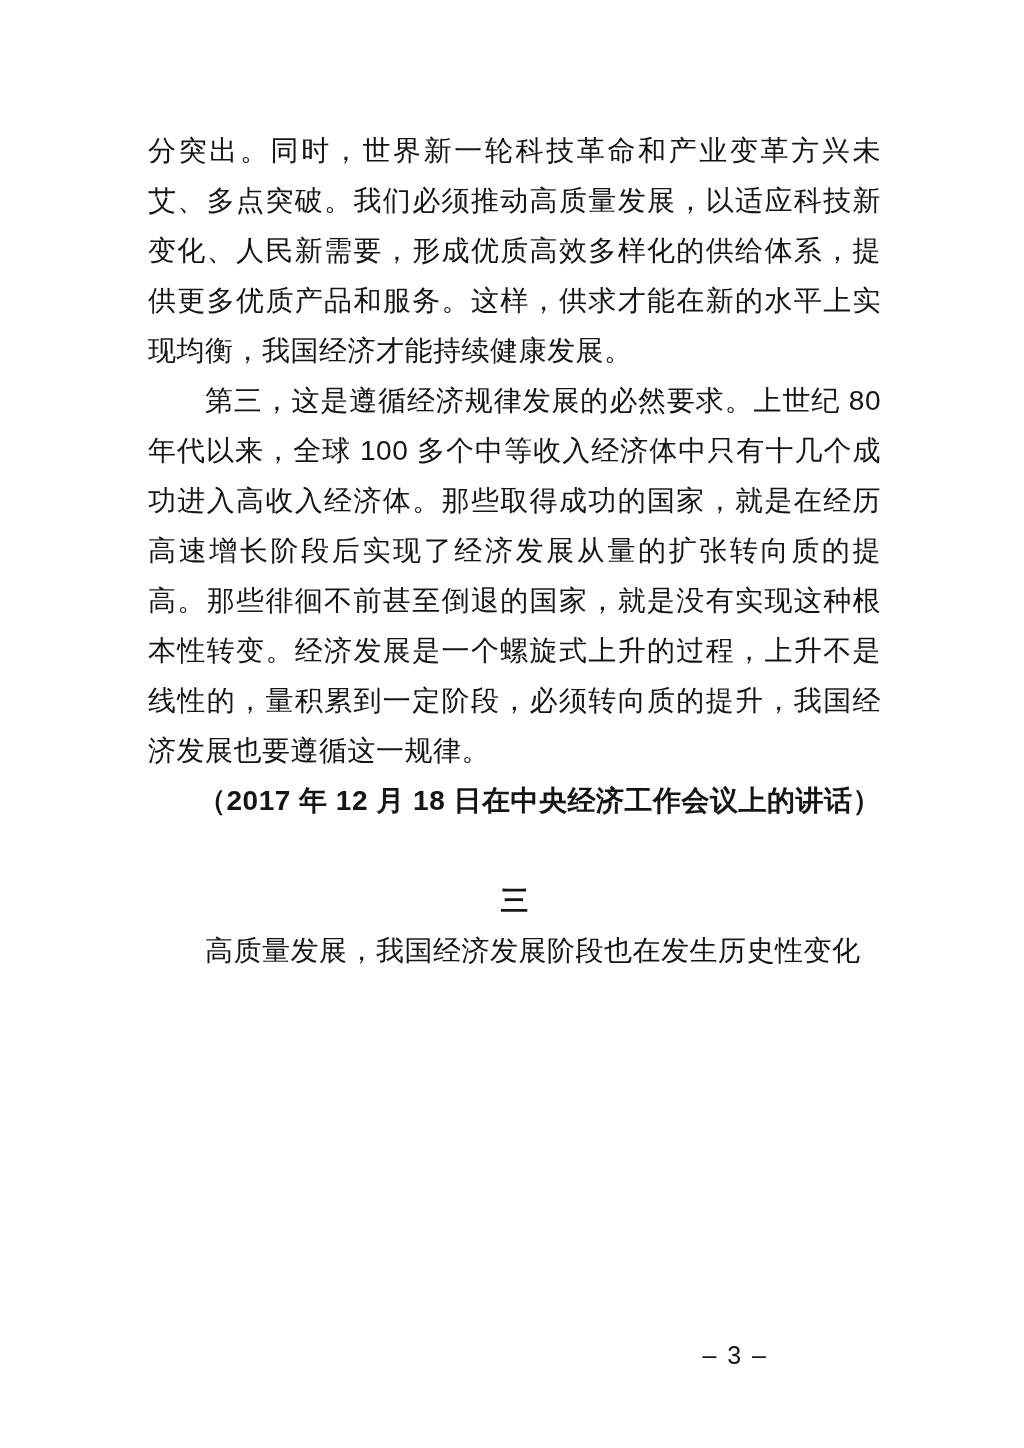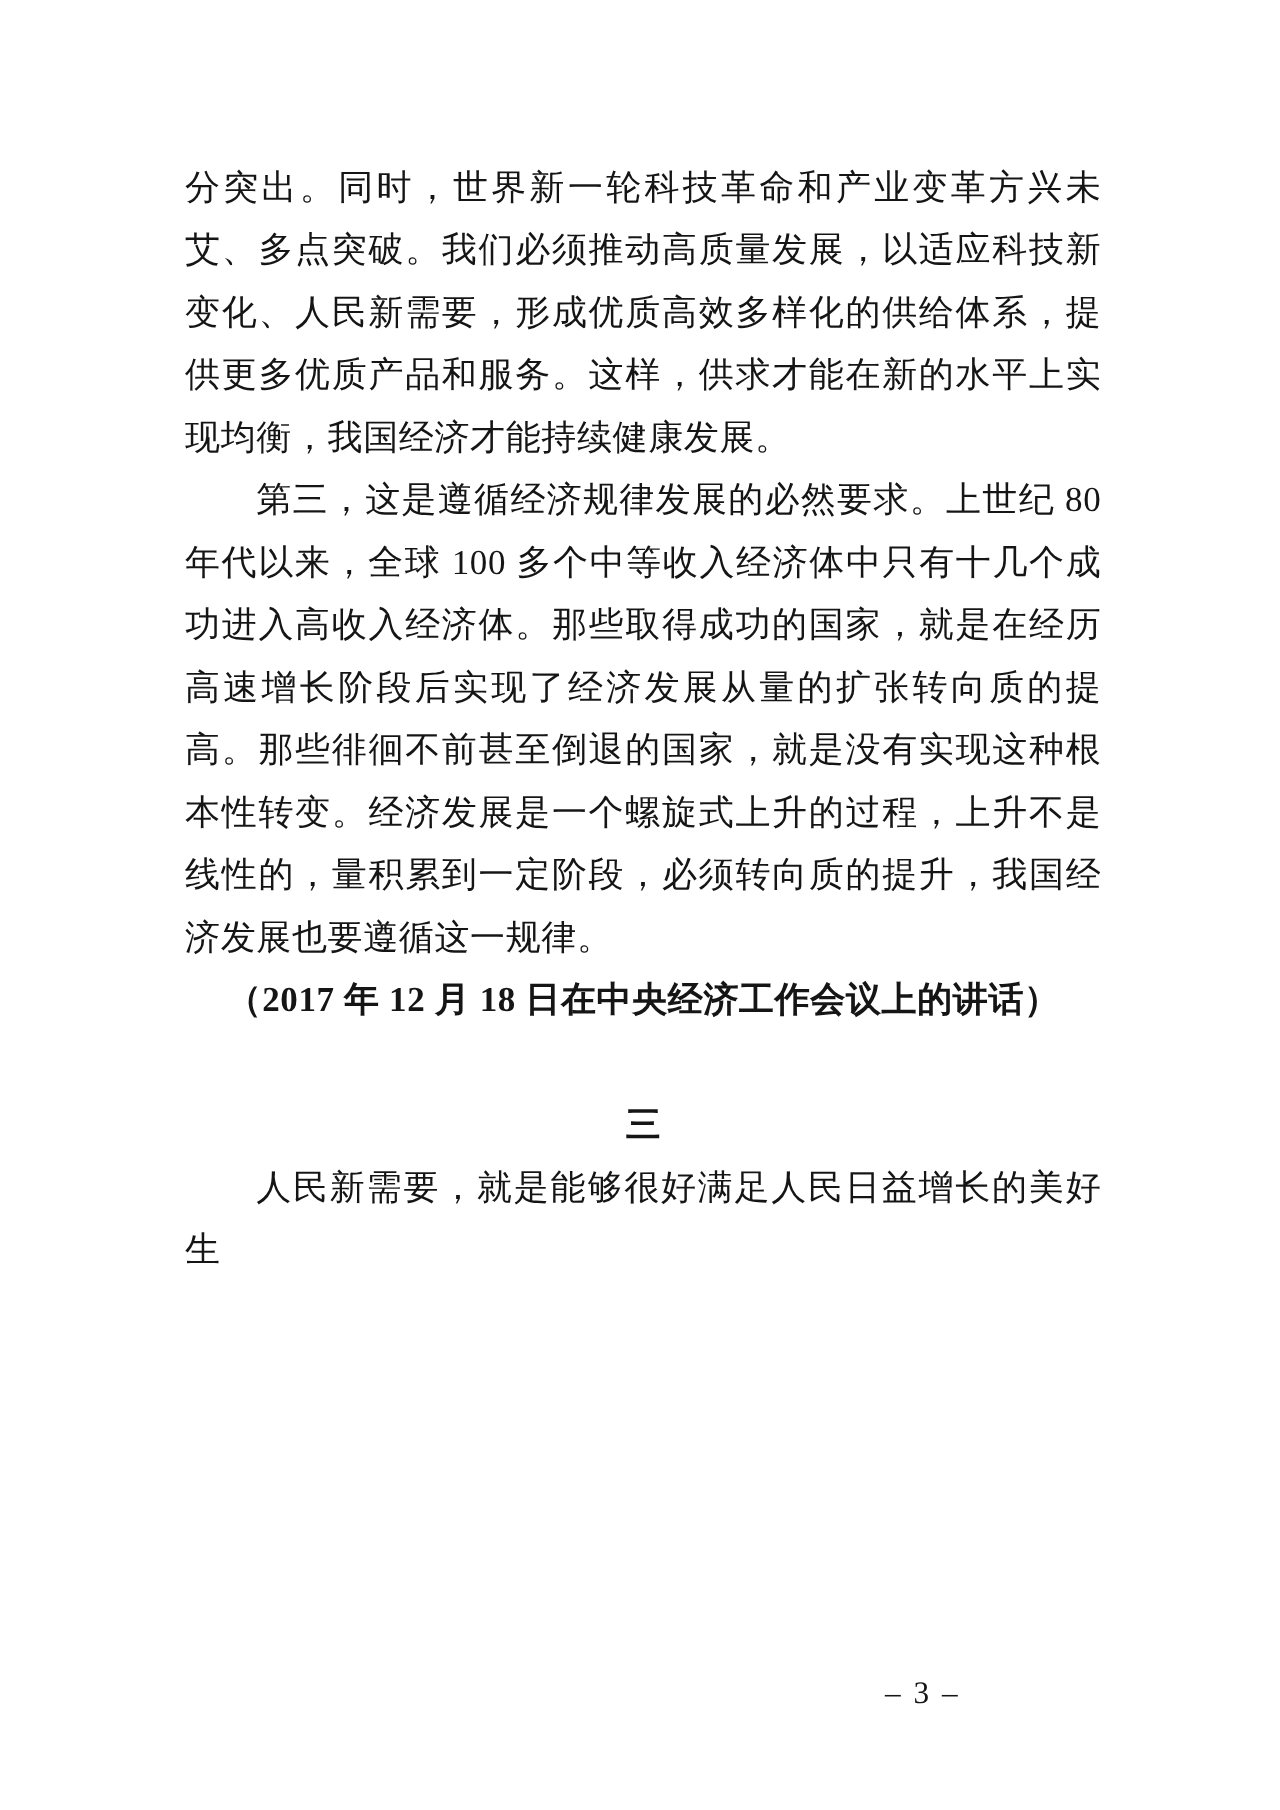--- a/index.html
+++ b/index.html
@@ -6,21 +6,21 @@
     margin: 0;
     padding: 0;
     background: #ffffff;
   }
   .page {
     position: relative;
     width: 926px;
     height: 1448px;
     background: #ffffff;
     color: #151515;
-    font-family: Liberation Serif, serif;
+    font-family: Liberation Sans, sans-serif;
     overflow: hidden;
   }
   .content {
     position: absolute;
     left: 148px;
     top: 126px;
     width: 733px;
   }
   .body-para {
     margin: 0;
@@ -32,21 +32,21 @@
     font-weight: 400;
   }
   .body-para.indent {
     text-indent: 57px;
   }
   .citation {
     margin: 0;
     font-size: 28px;
     line-height: 50px;
     font-weight: 700;
-    text-align: center;
+    text-align: right;
     letter-spacing: 0.5px;
   }
   .section-heading {
     margin: 50px 0 0 0;
     font-size: 28px;
     line-height: 50px;
     font-weight: 700;
     text-align: center;
   }
   .page-number {
@@ -61,16 +61,16 @@
 </style>
 </head>
 <body>
 
 <div class="page">
   <main class="content">
     <p class="body-para">分突出。同时，世界新一轮科技革命和产业变革方兴未艾、多点突破。我们必须推动高质量发展，以适应科技新变化、人民新需要，形成优质高效多样化的供给体系，提供更多优质产品和服务。这样，供求才能在新的水平上实现均衡，我国经济才能持续健康发展。</p>
     <p class="body-para indent">第三，这是遵循经济规律发展的必然要求。上世纪 80 年代以来，全球 100 多个中等收入经济体中只有十几个成功进入高收入经济体。那些取得成功的国家，就是在经历高速增长阶段后实现了经济发展从量的扩张转向质的提高。那些徘徊不前甚至倒退的国家，就是没有实现这种根本性转变。经济发展是一个螺旋式上升的过程，上升不是线性的，量积累到一定阶段，必须转向质的提升，我国经济发展也要遵循这一规律。</p>
     <p class="citation">（2017 年 12 月 18 日在中央经济工作会议上的讲话）</p>
     <h2 class="section-heading">三</h2>
-    <p class="body-para indent">人民新需要，就是能够很好满足人民日益增长的美好生</p>
+    <p class="body-para indent">高质量发展，我国经济发展阶段也在发生历史性变化</p>
   </main>
   <div class="page-number">– 3 –</div>
 </div>
 
 </body></html>

